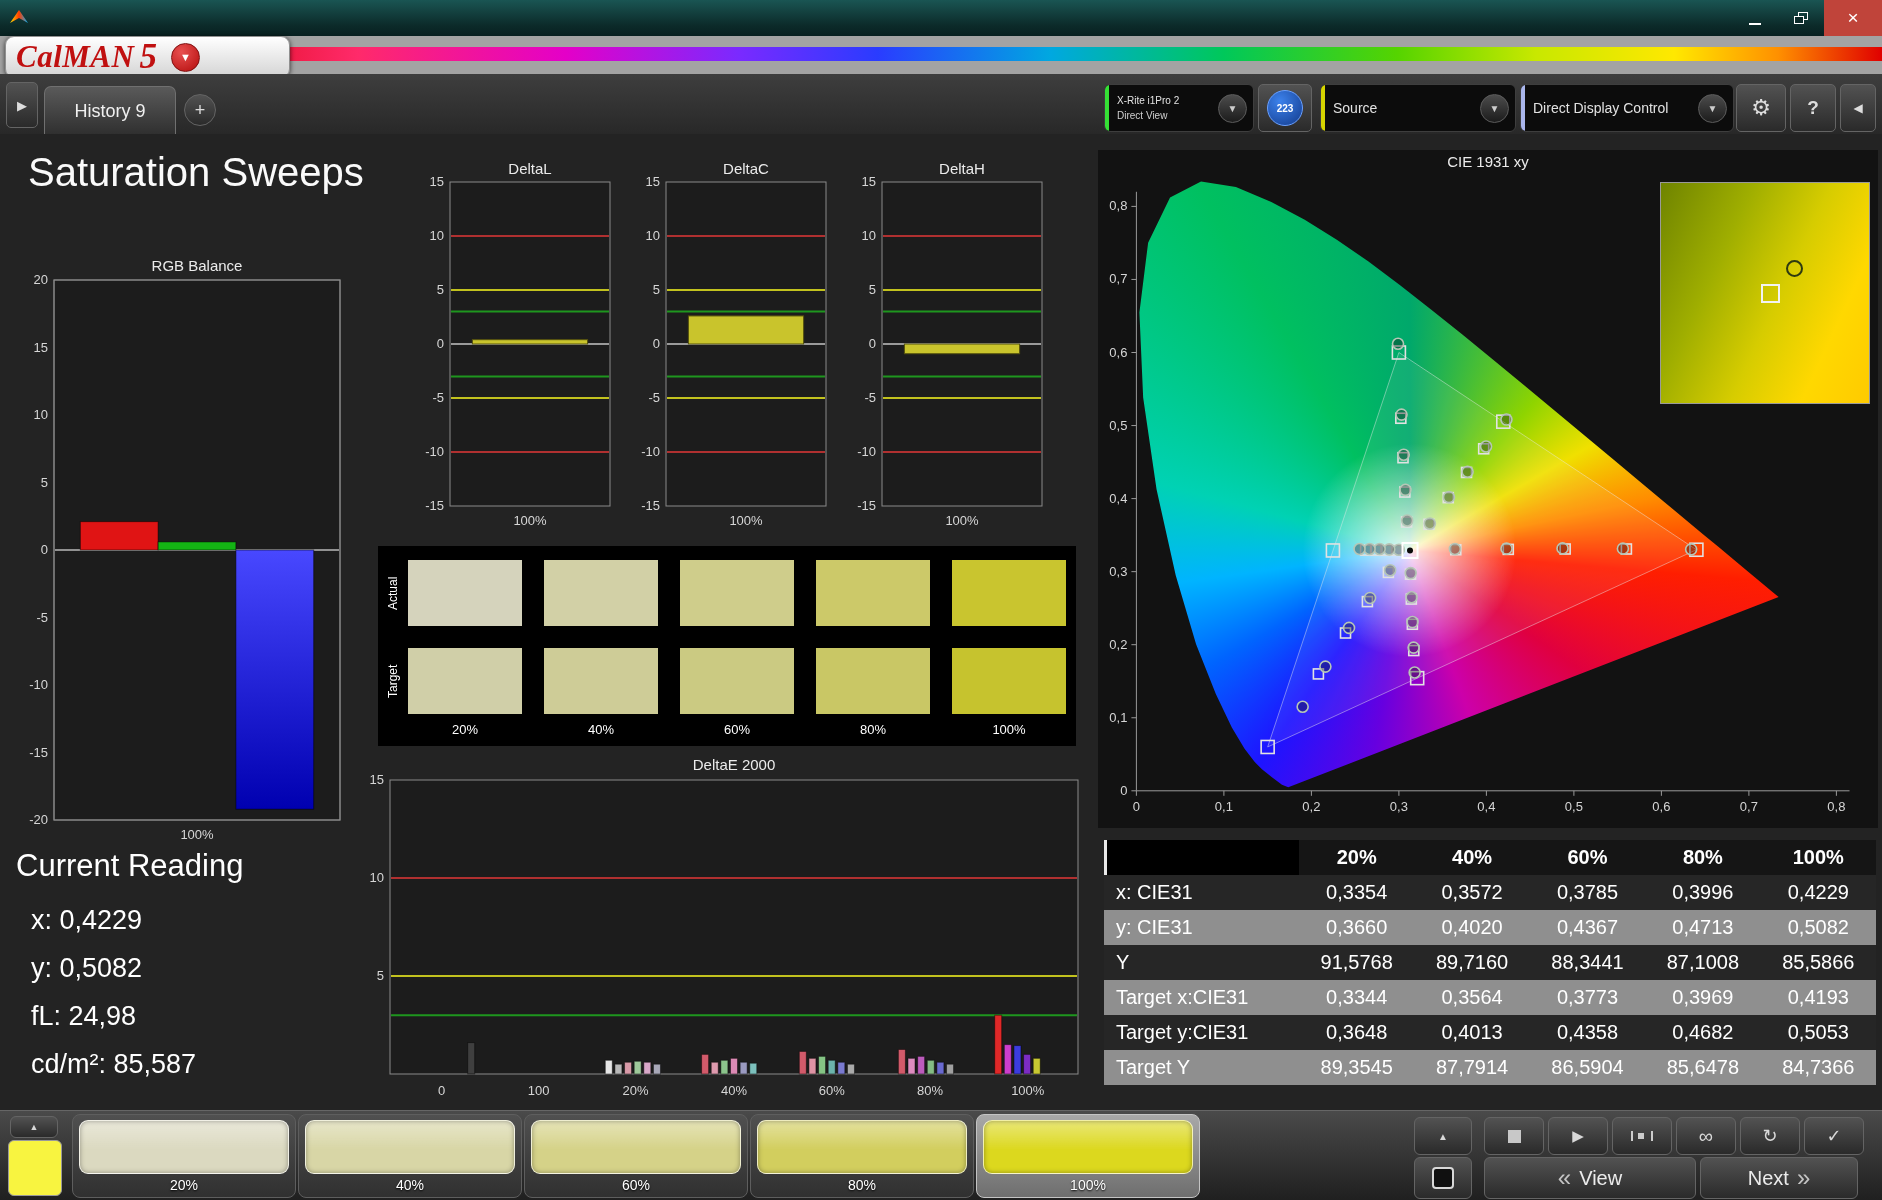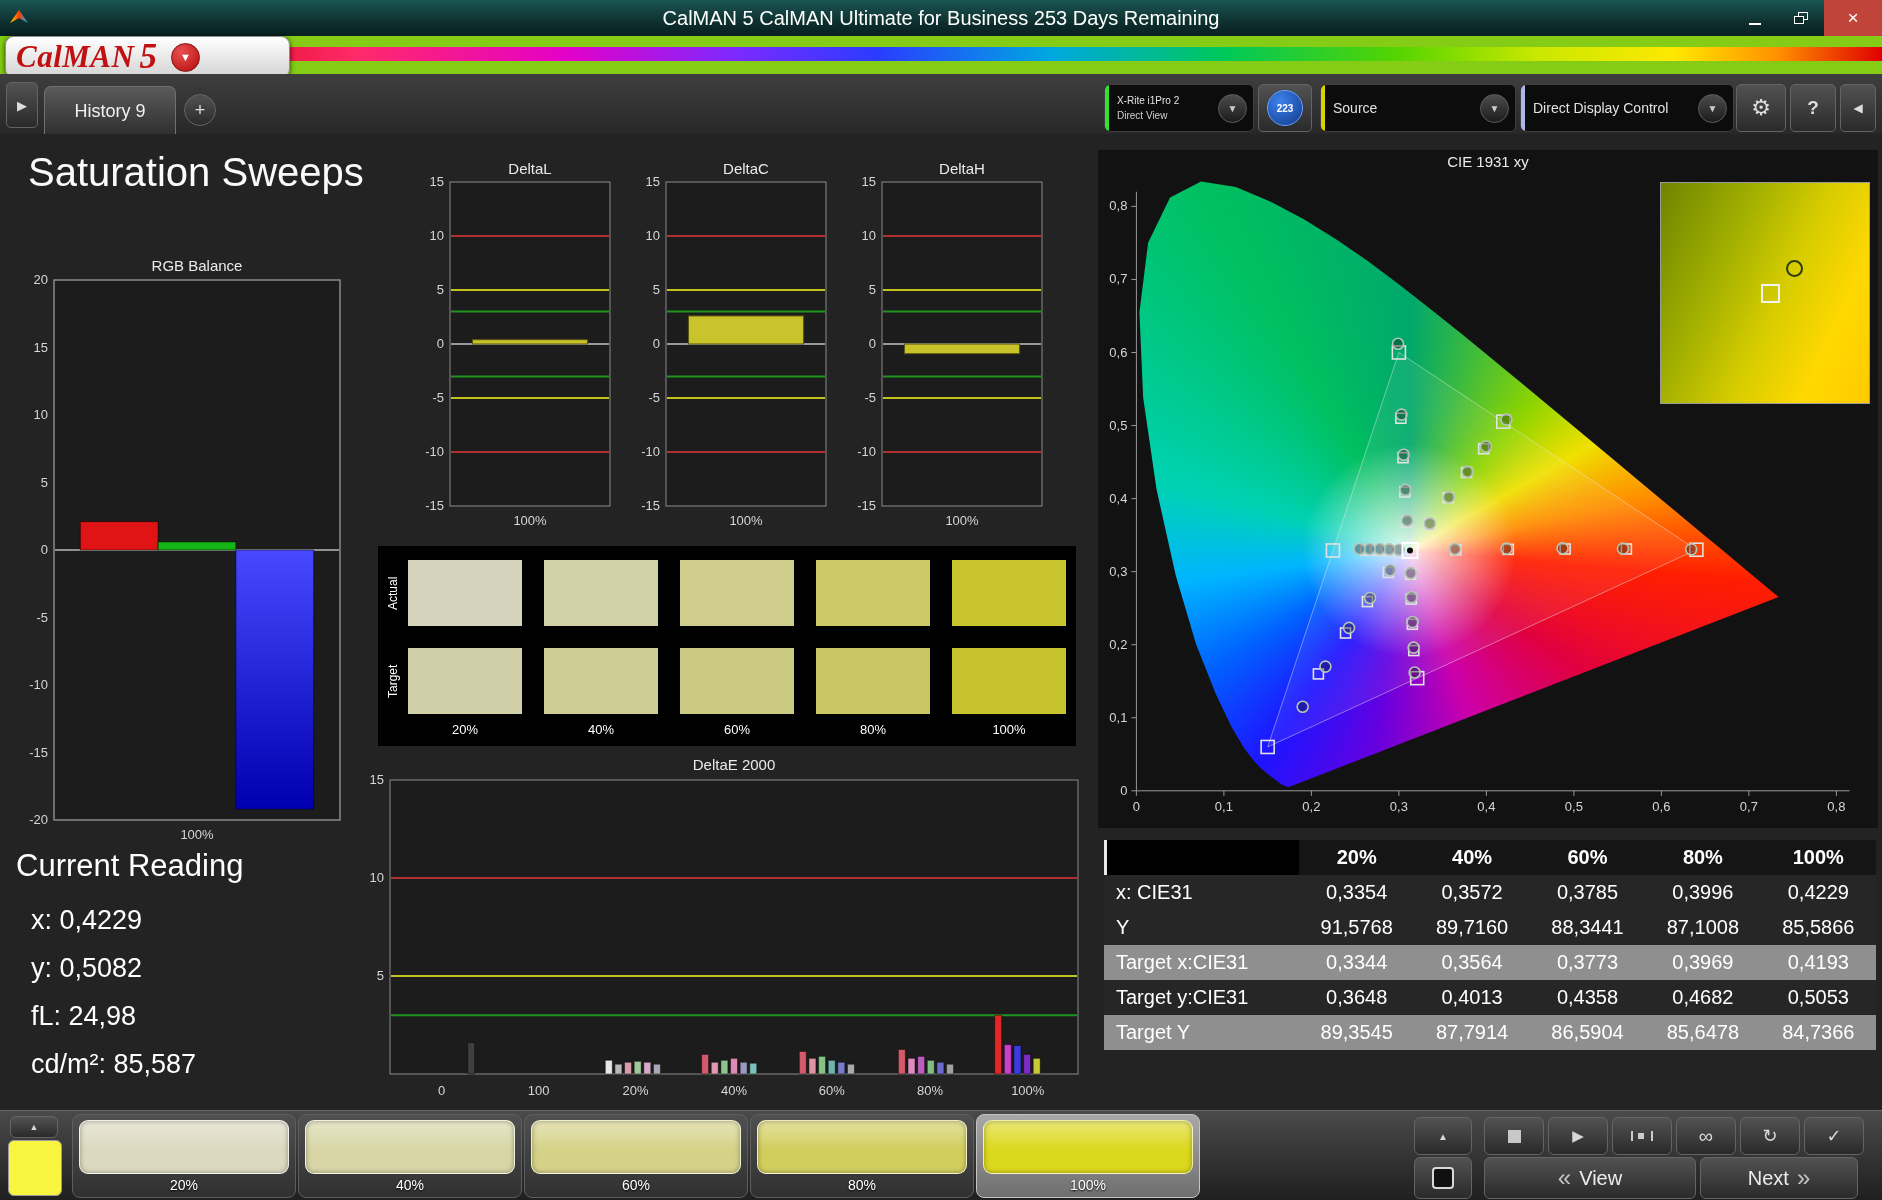--- a/index.html
+++ b/index.html
@@ -11,21 +11,21 @@
   .title{flex:1;text-align:center;font-size:20px}
   .win-controls{position:absolute;right:0;top:0;height:36px;display:flex}
   .win-btn{width:46px;height:100%;display:flex;align-items:center;justify-content:center;color:#fff;font-size:19px;cursor:default}
   .win-btn.close{width:58px;background:#c0443a}
   .g-min{width:12px;height:2px;background:#fff;margin-top:12px}
   .g-max{position:relative;width:14px;height:12px}
   .g-max::before{content:"";position:absolute;right:0;top:0;width:8px;height:6px;border:1px solid #fff}
   .g-max::after{content:"";position:absolute;left:0;bottom:0;width:8px;height:6px;border:1px solid #fff;background:#0c2b2a}
 
   
-  .logo-row{position:absolute;left:0;top:36px;width:100%;height:38px;background:#84cc16}
+  .logo-row{position:absolute;left:0;top:36px;width:100%;height:38px;background:#a3a3a3}
   .rainbow{position:absolute;left:150px;top:11px;right:0;height:14px;background:linear-gradient(90deg,#d40000,#ff2a6a 12%,#e400c8 24%,#7a2aff 34%,#2a3cff 42%,#00a8e0 52%,#00c85a 62%,#55d400 72%,#c8e800 80%,#ffe800 88%,#ff9000 94%,#e00000 100%)}
   .logo-box{position:absolute;left:5px;top:0;width:263px;height:40px;background:linear-gradient(#ffffff,#d4d4d4);border:1px solid #909090;border-radius:9px;display:flex;align-items:center;padding:0 10px;box-shadow:0 1px 5px rgba(0,0,0,.7)}
   .logo-text{font-family:"Liberation Serif",serif;font-style:italic;font-weight:700;font-size:31px;color:#c01010;letter-spacing:.5px}
   .logo-5{font-family:"Liberation Serif",serif;font-style:italic;font-weight:700;font-size:35px;color:#c01010;margin-left:5px}
   .logo-arrow{margin-left:14px;width:27px;height:27px;border-radius:50%;background:radial-gradient(circle at 35% 30%,#e85050,#b40c0c);color:#fff;font-size:11px;display:flex;align-items:center;justify-content:center;border:1px solid #801010}
 
   
   .tabbar{position:absolute;left:0;top:74px;width:100%;height:60px;background:linear-gradient(180deg,#3e3e3e,#282828);border-bottom:1px solid #0a0a0a}
   .btn3d{background:linear-gradient(180deg,#525252,#2a2a2a);border:1px solid #646464;border-radius:5px;color:#ddd;display:flex;align-items:center;justify-content:center}
   .nav-btn{position:absolute;left:6px;top:8px;width:30px;height:44px;font-size:13px}
@@ -120,21 +120,20 @@
     <svg class="tb-logo" viewBox="0 0 22 22">
       <defs>
           <linearGradient id="wing" x1="0" y1="0" x2="1" y2="0">
         <stop offset="0" stop-color="#ffe000"></stop>
             <stop offset="0.5" stop-color="#ff3c00"></stop>
             <stop offset="1" stop-color="#00b4ff"></stop>
       </linearGradient>
         </defs>
       <path d="M2 16 L11 3 L20 16 L11 11 Z" fill="url(#wing)"></path>
     </svg>
-    <div class="title">CalMAN 5 CalMAN Ultimate for Business 253 Days Remaining</div>
     <div class="win-controls">
       <div class="win-btn">
           <span class="g-min"></span>
         </div>
       <div class="win-btn">
           <span class="g-max"></span>
         </div>
       <div class="win-btn close">
           <span>×</span>
         </div>
@@ -473,20 +472,28 @@
         <div class="t-cell">100%</div>
       </div>
       <div class="t-row t-dark">
         <div class="t-cell t-label">x: CIE31</div>
         <div class="t-cell">0,3354</div>
         <div class="t-cell">0,3572</div>
         <div class="t-cell">0,3785</div>
         <div class="t-cell">0,3996</div>
         <div class="t-cell">0,4229</div>
       </div>
+      <div class="t-row t-gray">
+        <div class="t-cell t-label">y: CIE31</div>
+        <div class="t-cell">0,3660</div>
+        <div class="t-cell">0,4020</div>
+        <div class="t-cell">0,4367</div>
+        <div class="t-cell">0,4713</div>
+        <div class="t-cell">0,5082</div>
+      </div>
       <div class="t-row t-dark">
         <div class="t-cell t-label">Y</div>
         <div class="t-cell">91,5768</div>
         <div class="t-cell">89,7160</div>
         <div class="t-cell">88,3441</div>
         <div class="t-cell">87,1008</div>
         <div class="t-cell">85,5866</div>
       </div>
       <div class="t-row t-gray">
         <div class="t-cell t-label">Target x:CIE31</div>

